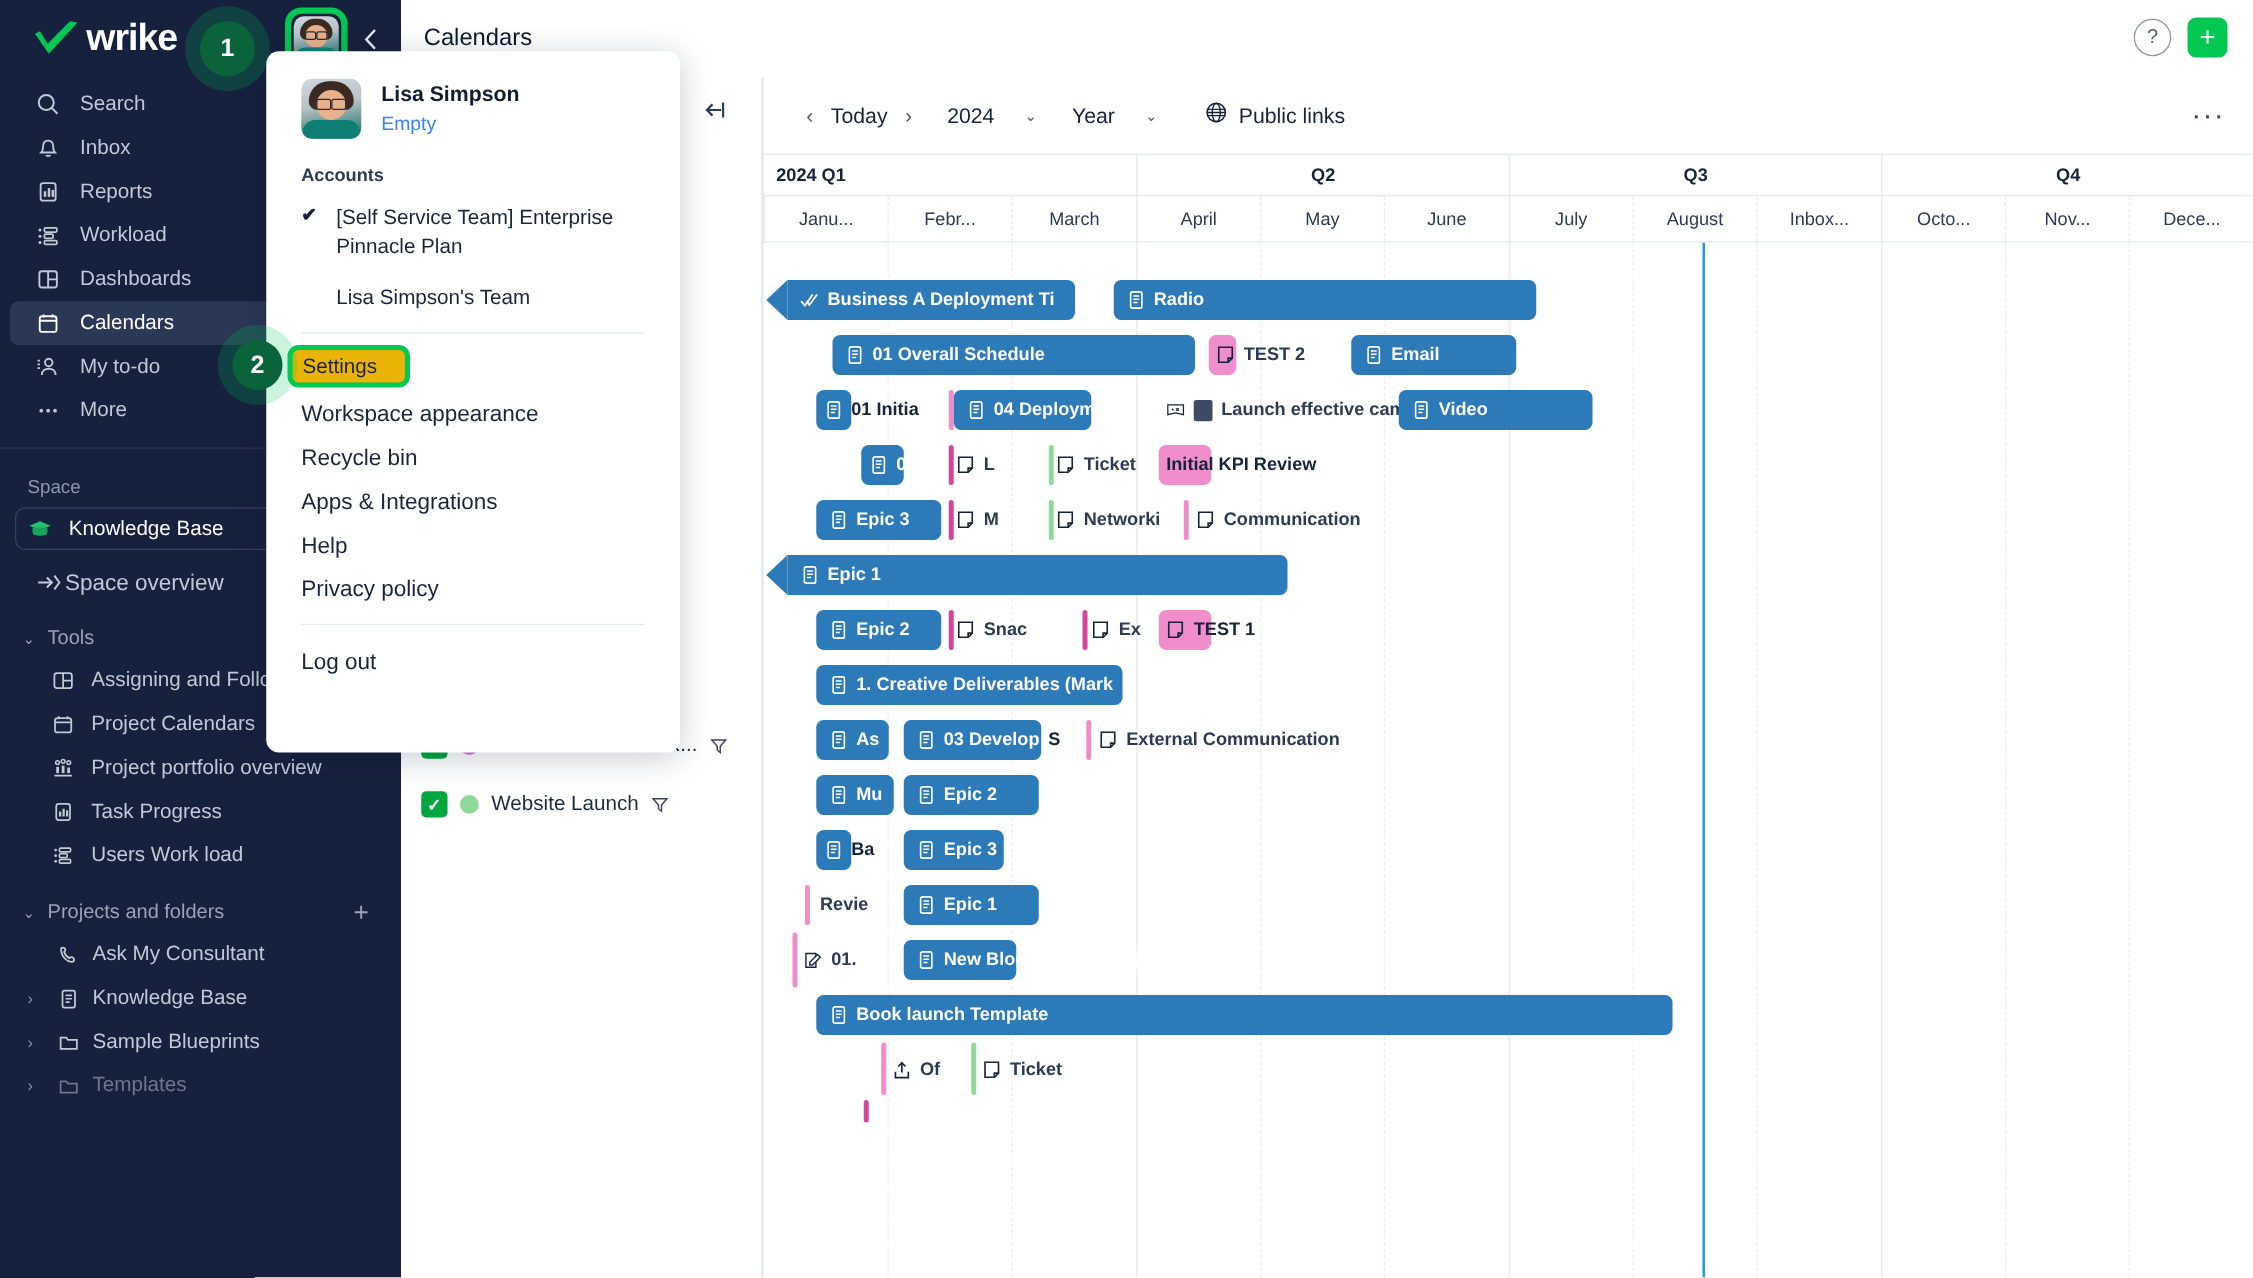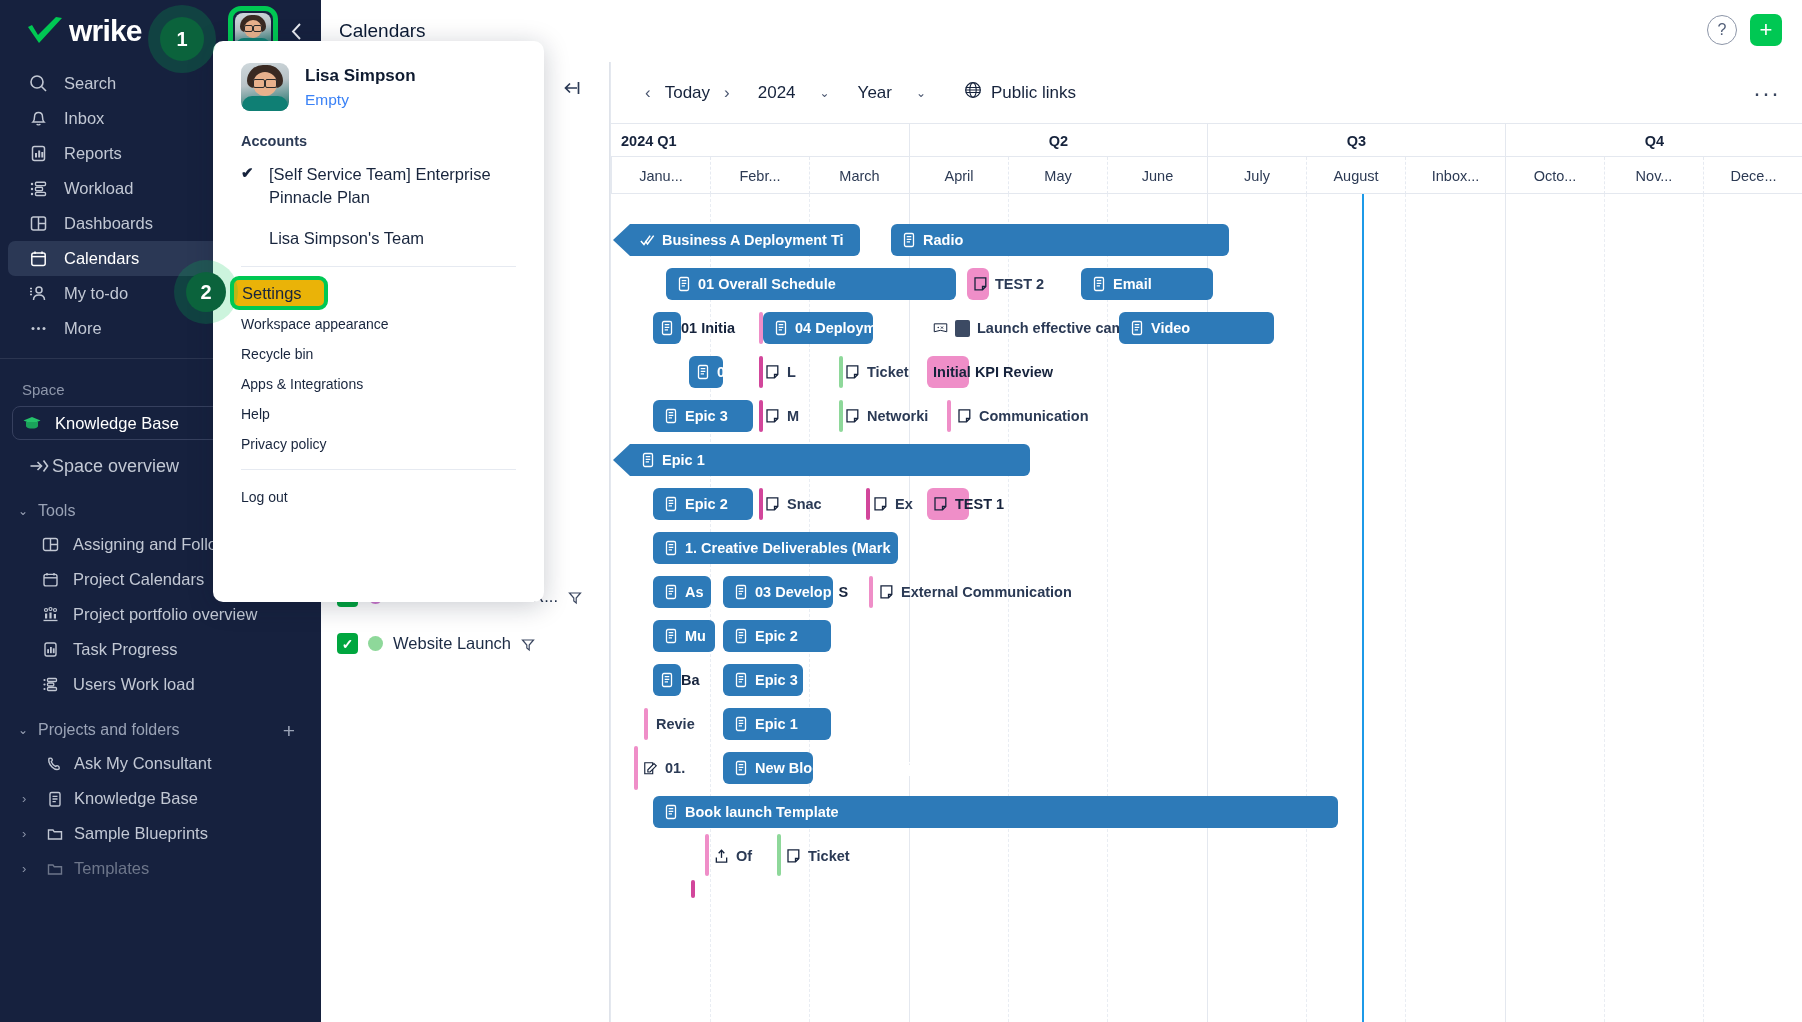--- a/index.html
+++ b/index.html
@@ -323,21 +323,21 @@
     padding: 22px 0 0 28px;
   }
   .menu-acct {
     display:flex; gap:12px; padding: 14px 30px 0 28px;
     font-size:16.5px; color:#18253d; line-height:1.38; cursor:pointer;
   }
   .menu-acct .ck { width:16px; flex:0 0 16px; font-size:15px; color:#16233c; font-weight:bold; }
   .menu-acct.noc { padding-left:56px; padding-top:18px; }
   .menu-hr { height:1px; background:#e6eaf1; margin: 17px 28px 0 28px; }
   .menu-item {
-    font-size:14px; color:#18253d;
+    font-size:18px; color:#18253d;
     padding: 14px 0 0 28px; cursor:pointer;
   }
   .menu-item.first { padding-top:19px; }
   .settings-box {
     position:absolute; left:230px; top:276px;
     width:98px; height:34px;
     border:4px solid #00c853; border-radius:9px;
     background:#eab308;
     z-index:42;
     display:flex; align-items:center; padding-left:8px;

